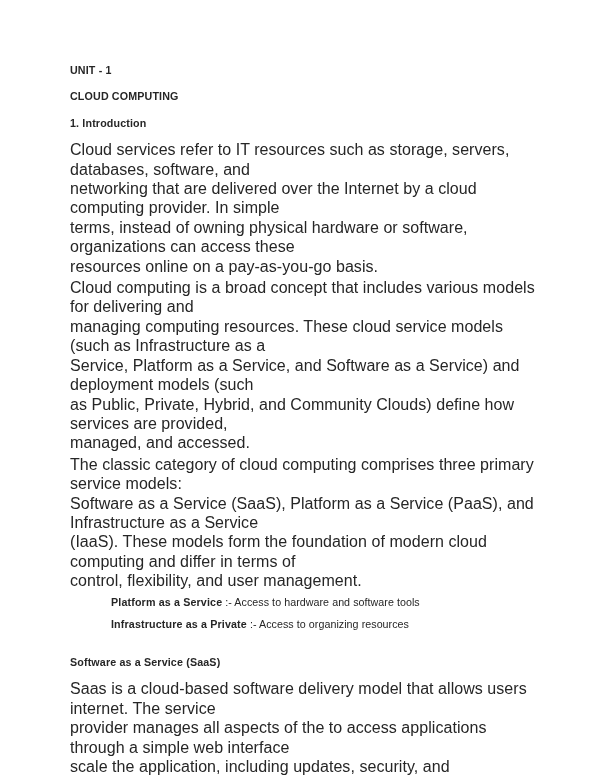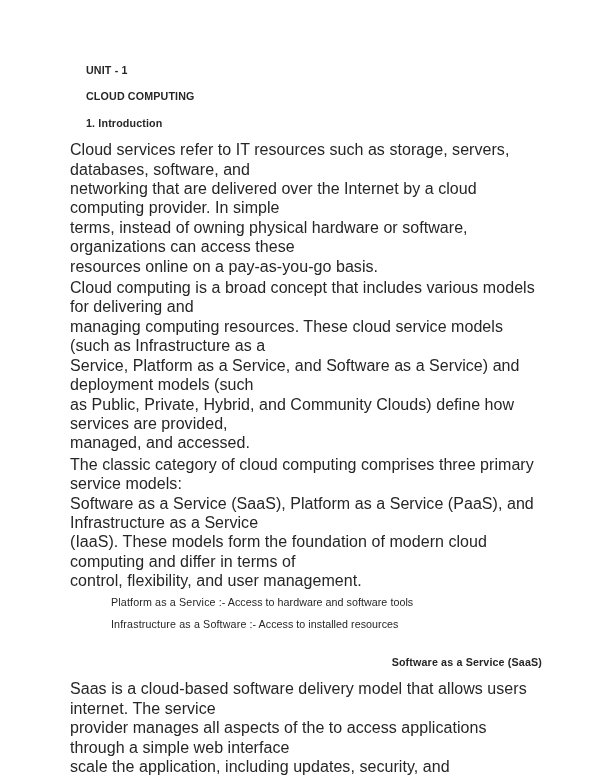--- a/index.html
+++ b/index.html
@@ -18,47 +18,46 @@
     width: 600px;
     height: 776px;
     background: #ffffff;
     padding: 61px 58px 0 70px;
     color: #262626;
   }
   .doc-heading {
     font-size: 10.7px;
     font-weight: bold;
     line-height: 19.4px;
-    margin: 0 0 7px 16px;
+    margin: 0 0 7px 0;
     white-space: pre-wrap;
     letter-spacing: 0.15px;
   }
   .doc-para {
     font-size: 16px;
     font-weight: normal;
     line-height: 19.4px;
     margin: 0 0 2px 0;
     white-space: pre-wrap;
     letter-spacing: 0.05px;
   }
   .svc-line {
     font-size: 10.7px;
     line-height: 19.4px;
     margin: 0 0 3.5px 0;
     white-space: pre-wrap;
     letter-spacing: 0.05px;
   }
   .svc-term, .inline-bold {
-    font-weight: normal;
+    font-weight: bold;
     letter-spacing: 0.15px;
     padding-left: 41px;
   }
   .saas-heading {
     margin-top: 18px;
-    text-align: right;
   }
 </style>
 </head>
 <body>
 
 <div class="page">
 
   <p class="doc-heading">UNIT - 1</p>
 
   <p class="doc-heading">CLOUD COMPUTING</p>
@@ -79,21 +78,21 @@
 
 
   <p class="doc-para">The classic category of cloud computing comprises three primary service models:
 Software as a Service (SaaS), Platform as a Service (PaaS), and Infrastructure as a Service
 (IaaS). These models form the foundation of modern cloud computing and differ in terms of
 control, flexibility, and user management.</p>
 
   <p class="svc-line"><span class="svc-term">Platform as a Service</span><span> :- Access to hardware and software tools</span></p>
 
 
-  <p class="svc-line"><span class="svc-term">Infrastructure as a Software</span><span> :- Access to installed resources</span></p>
+  <p class="svc-line"><span class="svc-term">Infrastructure as a Private</span><span> :- Access to organizing resources</span></p>
 
   <p class="doc-heading saas-heading">Software as a Service (SaaS)</p>
 
   <p class="doc-para">Saas is a cloud-based software delivery model that allows users internet. The service
 provider manages all aspects of the to access applications through a simple web interface
 scale the application, including updates, security, and infrastructure.</p>
 
 
 
 </div>

